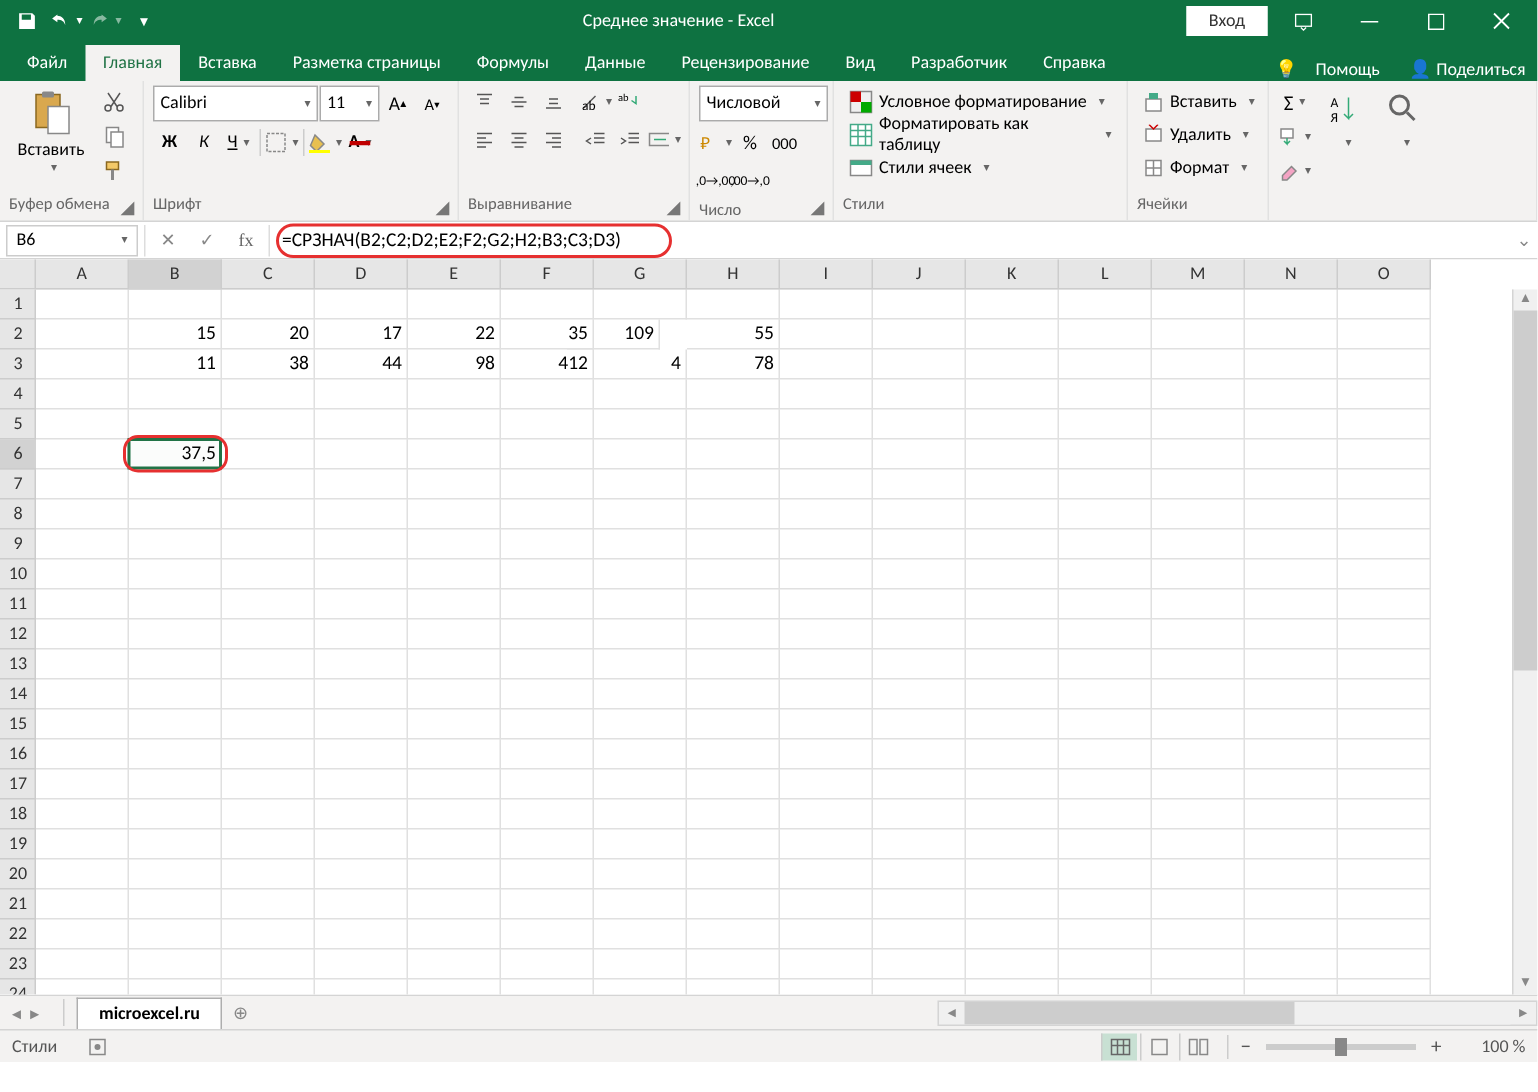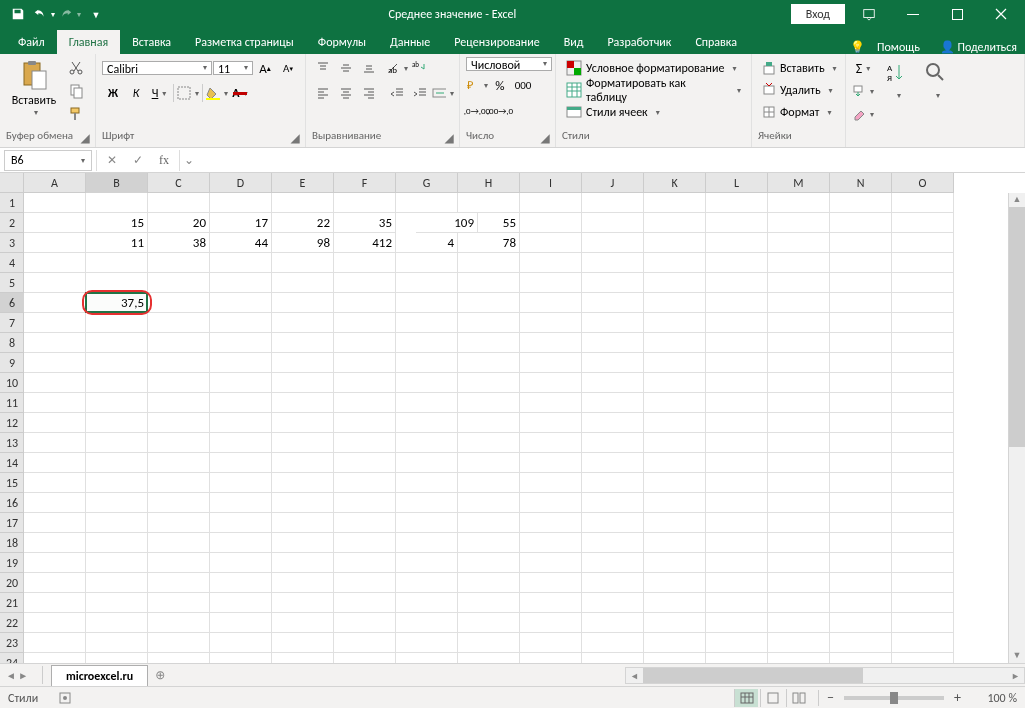--- a/index.html
+++ b/index.html
@@ -19,21 +19,21 @@
 .ribbon{height:94px;background:#f3f2f1;border-bottom:1px solid #d4d4d4;display:flex}
 .rgroup{border-right:1px solid #e1e1e1;padding:3px 6px 2px;display:flex;flex-direction:column;position:relative}
 .rgroup-content{flex:1;display:flex;align-items:flex-start;gap:3px}
 .rgroup-label{font-size:11px;color:#666;padding:2px 0;height:18px}
 .dlauncher{position:absolute;bottom:2px;right:3px;width:14px;height:14px;cursor:pointer;display:flex;align-items:center;justify-content:center;color:#777}
 .big-btn{display:flex;flex-direction:column;align-items:center;padding:2px 4px;cursor:pointer;width:56px}
 .big-icon{width:32px;height:32px;margin-bottom:2px}
 .sm-btn{width:22px;height:22px;display:flex;align-items:center;justify-content:center;cursor:pointer}
 .col{display:flex;flex-direction:column;gap:1px}
 .row{display:flex;gap:1px;align-items:center}
-.font-sel{height:14px;border:1px solid #ababab;background:#fff;font-size:12px;padding:0 4px;display:flex;justify-content:space-between}
+.font-sel{height:24px;border:1px solid #ababab;background:#fff;font-size:12px;padding:0 4px;display:flex;align-items:center;justify-content:space-between}
 .dropdown-arr{font-size:8px;color:#666;margin-left:4px}
 .med-btn{height:22px;padding:0 4px;display:flex;align-items:center;cursor:pointer;font-size:12px;gap:4px}
 .formula-bar{height:25px;background:#fff;border-bottom:1px solid #d4d4d4;display:flex;align-items:center}
 .namebox{width:88px;height:21px;border:1px solid #ccc;margin:0 4px;padding:0 6px;display:flex;align-items:center;justify-content:space-between;font-size:12px}
 .fb-btns{display:flex;border-left:1px solid #ddd;border-right:1px solid #ddd;padding:0 2px}
 .fb-btn{width:26px;height:21px;display:flex;align-items:center;justify-content:center;cursor:pointer;color:#888}
 .fx{font-family:'Times New Roman';color:#666}
 .formula-input{flex:1;height:21px;padding:0 8px;display:flex;align-items:center;font-size:13px;position:relative}
 .formula-highlight{position:absolute;left:4px;top:-1px;height:23px;border:2.5px solid #e63030;border-radius:12px;pointer-events:none}
 .fb-expand{width:18px;display:flex;align-items:center;justify-content:center;color:#888;cursor:pointer}
@@ -426,20 +426,24 @@
 
 <div class="formula-bar">
  <div class="namebox">
       <span>B6</span>
       <span class="dropdown-arr">▾</span>
     </div>
  <div class="fb-btns">
   <div class="fb-btn">✕</div>
   <div class="fb-btn">✓</div>
   <div class="fb-btn fx">fx</div>
+ </div>
+ <div class="formula-input">
+  <span style="font-family:Calibri">=СРЗНАЧ(B2;C2;D2;E2;F2;G2;H2;B3;C3;D3)</span>
+  <div class="formula-highlight" style="width:264px"></div>
  </div>
  <div class="fb-expand">⌄</div>
 </div>
 
 <div class="grid-area">
  <div style="display:flex;flex-direction:column;flex:1">
   <div style="display:flex">
    <div class="corner"></div>
    <div class="col-hdrs" id="colhdrs">
           <div class="ch" style="width: 62px;">A</div>
@@ -501,21 +505,21 @@
           <div class="cell" style="left: 682px; top: 0px; width: 62px;"></div>
           <div class="cell" style="left: 744px; top: 0px; width: 62px;"></div>
           <div class="cell" style="left: 806px; top: 0px; width: 62px;"></div>
           <div class="cell" style="left: 868px; top: 0px; width: 62px;"></div>
           <div class="cell" style="left: 0px; top: 20px; width: 62px;"></div>
           <div class="cell" style="left: 62px; top: 20px; width: 62px;">15</div>
           <div class="cell" style="left: 124px; top: 20px; width: 62px;">20</div>
           <div class="cell" style="left: 186px; top: 20px; width: 62px;">17</div>
           <div class="cell" style="left: 248px; top: 20px; width: 62px;">22</div>
           <div class="cell" style="left: 310px; top: 20px; width: 62px;">35</div>
-          <div class="cell" style="left: 392px; top: 20px; width: 62px;">109</div>
+          <div class="cell" style="left: 354px; top: 20px; width: 62px;">109</div>
           <div class="cell" style="left: 434px; top: 20px; width: 62px;">55</div>
           <div class="cell" style="left: 496px; top: 20px; width: 62px;"></div>
           <div class="cell" style="left: 558px; top: 20px; width: 62px;"></div>
           <div class="cell" style="left: 620px; top: 20px; width: 62px;"></div>
           <div class="cell" style="left: 682px; top: 20px; width: 62px;"></div>
           <div class="cell" style="left: 744px; top: 20px; width: 62px;"></div>
           <div class="cell" style="left: 806px; top: 20px; width: 62px;"></div>
           <div class="cell" style="left: 868px; top: 20px; width: 62px;"></div>
           <div class="cell" style="left: 0px; top: 40px; width: 62px;"></div>
           <div class="cell" style="left: 62px; top: 40px; width: 62px;">11</div>

